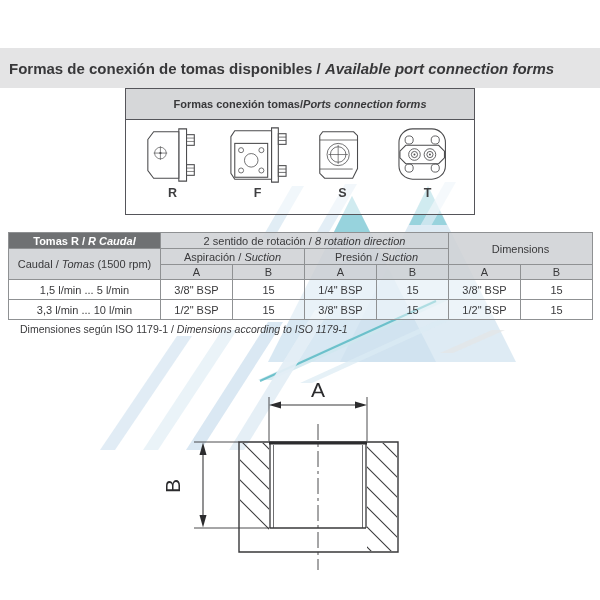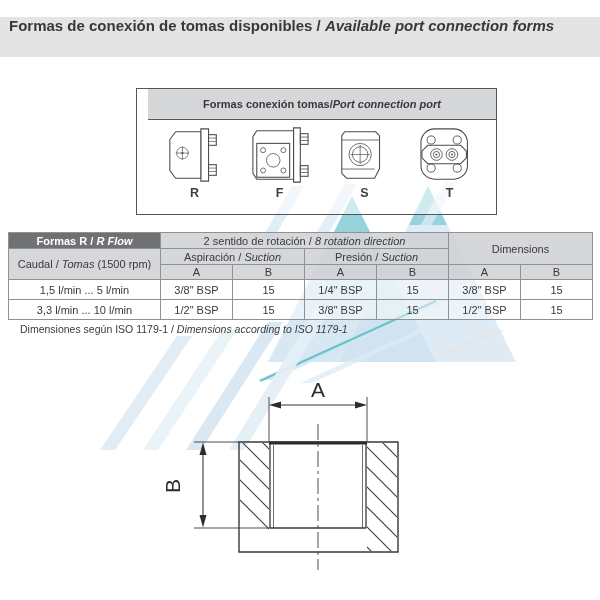--- a/index.html
+++ b/index.html
@@ -4,28 +4,28 @@
 <style>
   html,body { margin:0; padding:0; background:#fff; }
   .page { position:relative; width:600px; height:600px; background:#ffffff;
           font-family:"Liberation Sans", sans-serif; overflow:hidden; }
   .i { font-style:italic; }
 
   
   .watermark { position:absolute; left:0; top:0; z-index:1; }
 
   
-  .title-band { position:absolute; left:0; top:17px; width:600px; height:40px;
-    background:#e4e4e5; z-index:2; display:flex; }
+  .title-band { position:absolute; left:0; top:48px; width:600px; height:40px;
+    background:#e4e4e5; z-index:2; display:flex; align-items:center; }
   .title-band .txt { padding-left:9px; font-size:15px; font-weight:bold;
     color:#38383a; white-space:nowrap; letter-spacing:0; }
 
   
-  .port-box { position:absolute; left:136px; top:88px; width:348px; height:125px;
-    border:1px solid #55555a; z-index:2; background:rgba(255,255,255,0.55);padding-left:11px; }
+  .port-box { position:absolute; left:125px; top:88px; width:348px; height:125px;
+    border:1px solid #55555a; z-index:2; background:rgba(255,255,255,0.55); }
   .port-box .hdr { height:30px; background:rgba(212,213,215,0.95);
     border-bottom:1px solid #55555a; display:flex; align-items:center; justify-content:center;
     font-size:11px; font-weight:bold; color:#38383a; }
   .port-box .formsrow { display:flex; justify-content:space-around; align-items:flex-start;
     padding:5px 4px 0 4px; }
   .form-cell { display:flex; flex-direction:column; align-items:center; width:84px; }
   .form-cell svg { display:block; }
   .form-cell .lbl { margin-top:1px; font-size:12.5px; font-weight:600; color:#3e3e40; }
 
   
@@ -73,21 +73,21 @@
   </svg>
 
   <div class="title-band">
     <div class="txt"><span>Formas de conexión de tomas disponibles</span><span> / </span><span class="i">Available port connection forms</span></div>
   </div>
 
   <div class="port-box">
     <div class="hdr">
         <span>Formas conexión tomas</span>
         <span> / </span>
-        <span class="i">Port connection port</span>
+        <span class="i">Ports connection forms</span>
       </div>
     <div class="formsrow">
 
       <div class="form-cell">
         <svg width="70" height="60" viewBox="0 0 70 62">
           <g stroke="#4b4b4d" stroke-width="1.1" fill="#ffffff">
             <path d="M41,4 L49,4 L49,58 L41,58 Z"></path>
             <path d="M9,15 L15,7 L41,7 L41,55 L15,55 L9,47 Z"></path>
             <rect x="49" y="10" width="8" height="11"></rect>
             <rect x="49" y="41" width="8" height="11"></rect>
@@ -169,21 +169,21 @@
         <col style="width:152px">
           <col style="width:72px">
           <col style="width:72px">
         <col style="width:72px">
           <col style="width:72px">
           <col style="width:72px">
           <col style="width:72px">
       </colgroup>
       <tbody>
           <tr class="h16">
-        <td class="c-dark"><span>Formas R</span><span> / </span><span class="i">R Flow</span></td>
+        <td class="c-dark"><span>Tomas R</span><span> / </span><span class="i">R Caudal</span></td>
         <td class="c-gray" colspan="4"><span>2 sentido de rotación</span><span> / </span><span class="i">8 rotation direction</span></td>
         <td class="c-gray" colspan="2" rowspan="2">Dimensions</td>
       </tr>
       <tr class="h16">
         <td class="c-gray" rowspan="2"><span>Caudal</span><span> / </span><span class="i">Tomas</span><span> (1500 rpm)</span></td>
         <td class="c-gray" colspan="2"><span>Aspiración</span><span> / </span><span class="i">Suction</span></td>
         <td class="c-gray" colspan="2"><span>Presión</span><span> / </span><span class="i">Suction</span></td>
       </tr>
       <tr class="h15">
         <td class="c-gray">A</td>

